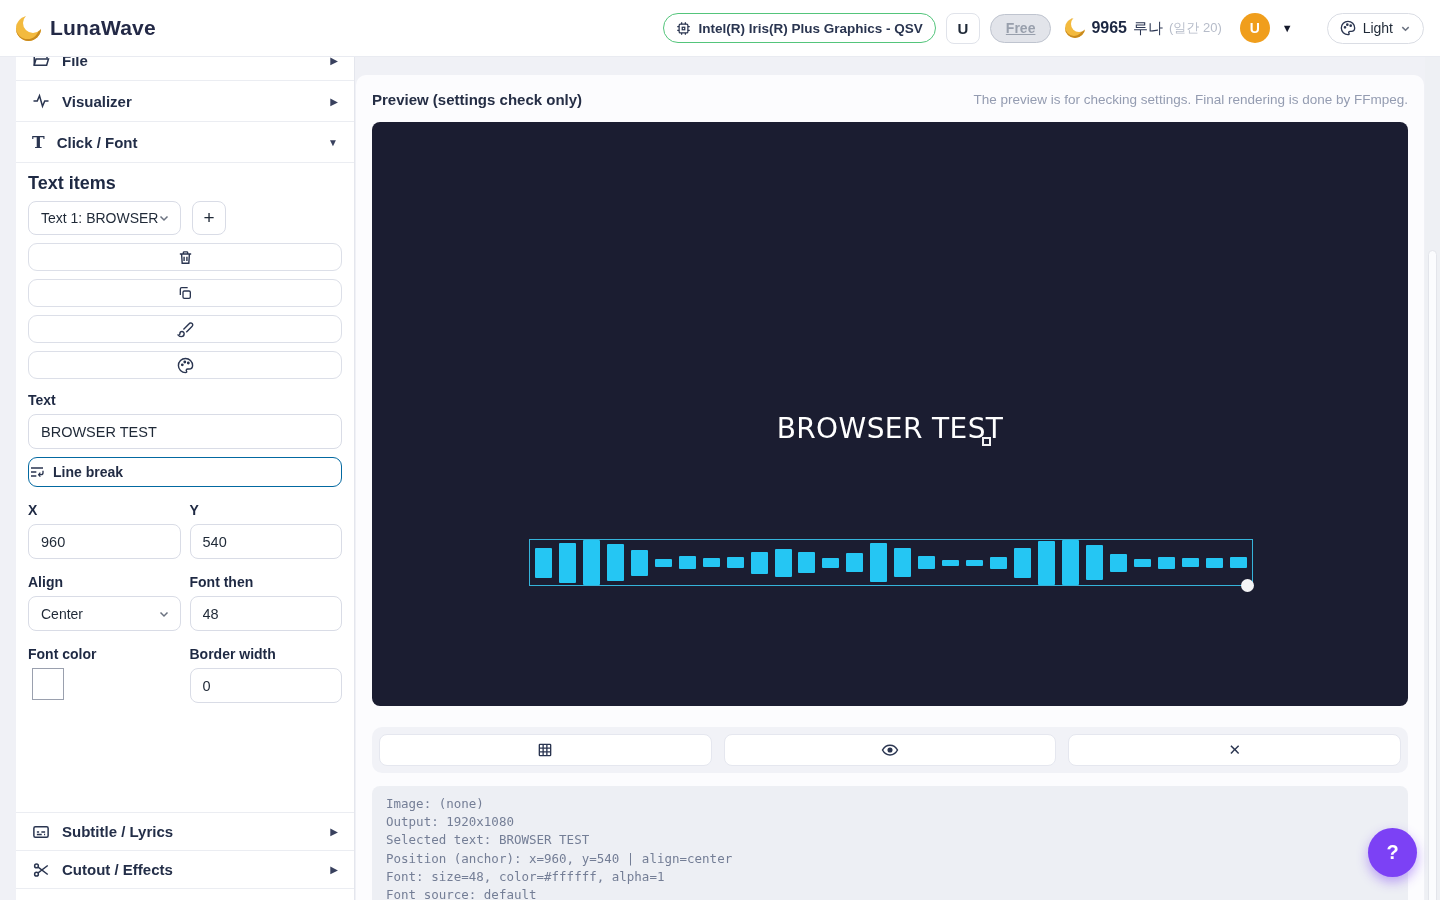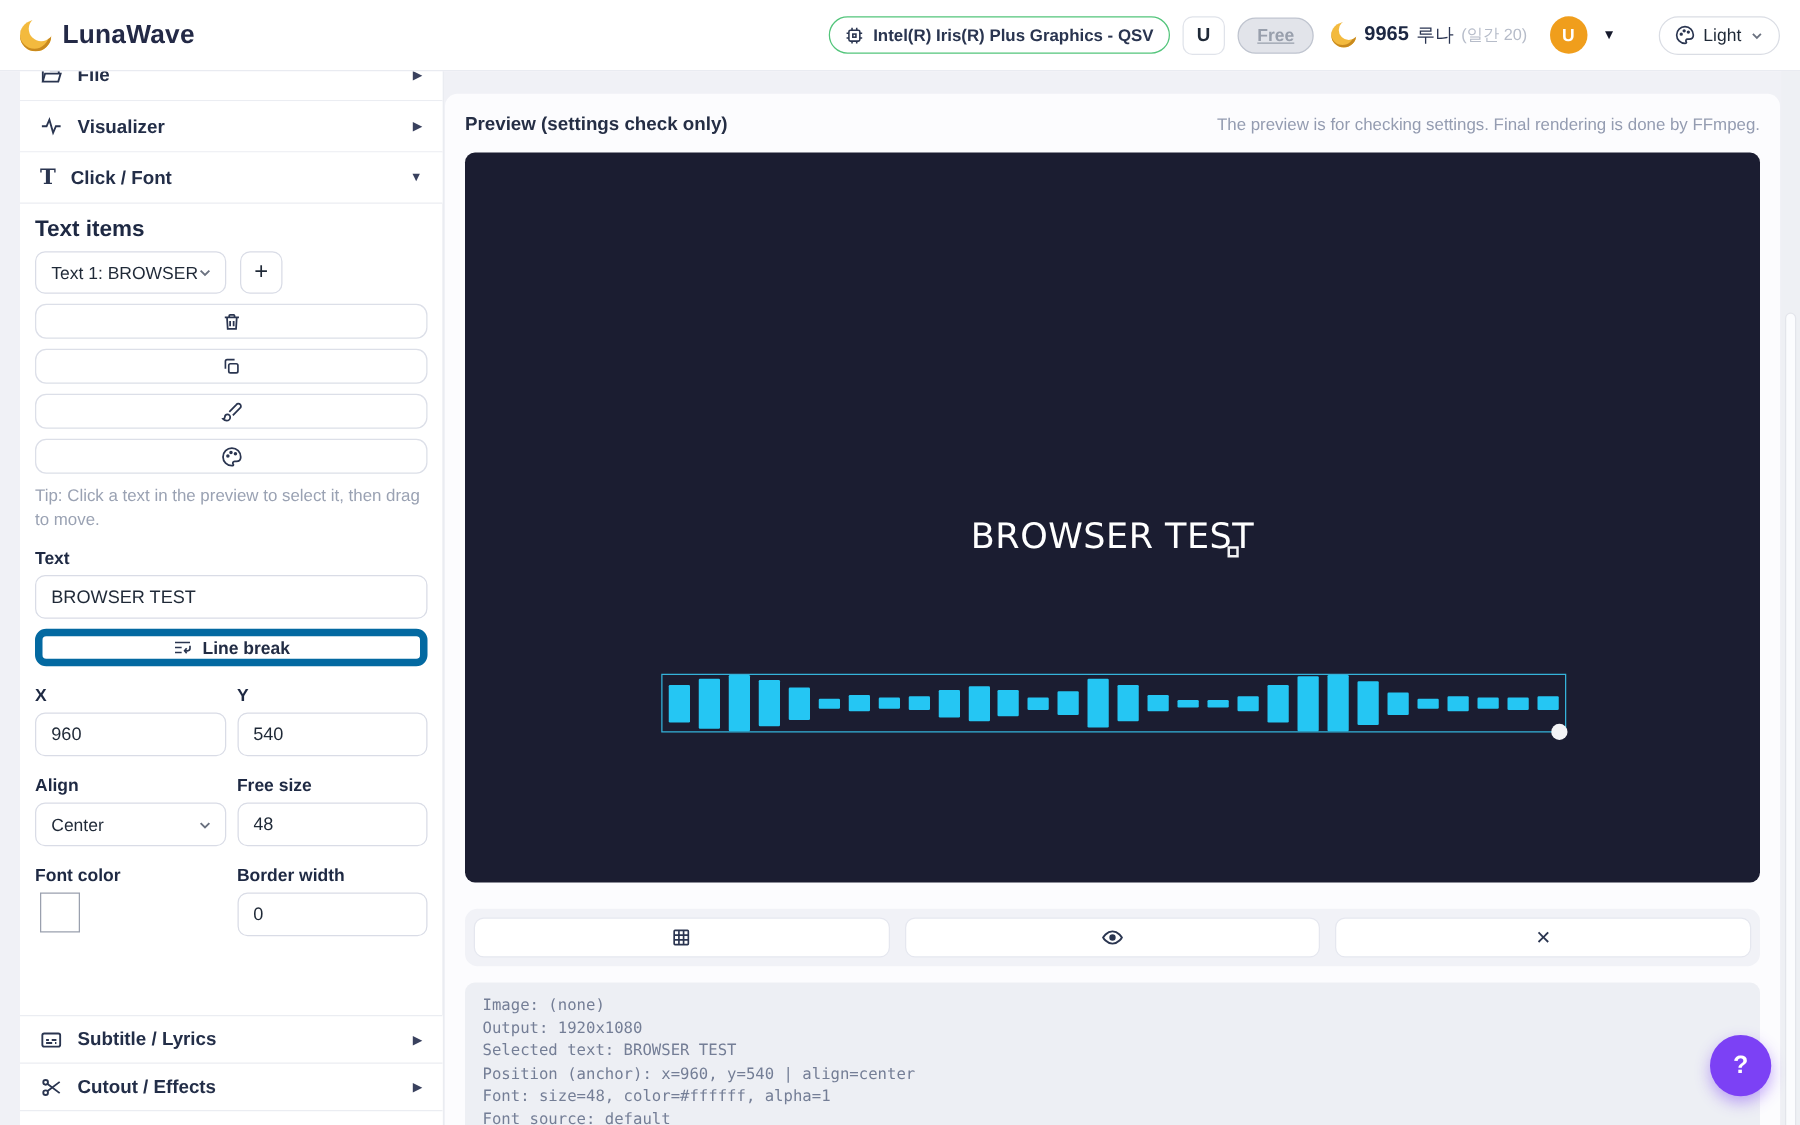--- a/index.html
+++ b/index.html
@@ -62,22 +62,22 @@
   .plus-btn { width:34px; height:34px; border:1px solid #d9dce6; border-radius:8px;
          background:#fff; font-size:19px; color:#1f2937; cursor:pointer; font-family:inherit; }
   .icon-btn-full { display:flex; align-items:center; justify-content:center; width:100%;
          height:28px; margin-top:8px; background:#fff; border:1px solid #dcdfe8;
          border-radius:9px; color:#2a3550; cursor:pointer; }
   .tip { margin-top:9px; font-size:13.5px; line-height:18.5px; color:#9aa2b3; }
   .fld-label { display:block; font-size:14px; font-weight:bold; color:#1e2943; margin-bottom:6px; }
   .text-input { width:100%; height:35px; border:1px solid #d9dce6; border-radius:8px;
          background:#fff; padding:0 12px; font-size:14.5px; color:#1f2937;
          font-family:inherit; }
-  .line-break-btn { display:flex; align-items:center; justify-content:center; gap:8px;
-         width:100%; height:30px; margin-top:8px; background:#fff; border:6px solid #0369a1;
+  .line-break-btn { display:flex; align-items:center; gap:8px;
+         width:100%; height:30px; margin-top:8px; background:#fff; border:1px solid #0369a1;
          border-radius:9px; font-size:14px; font-weight:bold; color:#222c44;
          cursor:pointer; font-family:inherit; }
   .two-col { display:grid; grid-template-columns:1fr 1fr; column-gap:9px; margin-top:15px; }
   .opacity-wrap { display:flex; align-items:center; height:35px; }
   .slider { position:relative; flex:1; height:4px; background:#e3e5ed; border-radius:2px;
          margin-right:15px; cursor:pointer; }
   .slider .thumb { position:absolute; right:-2px; top:50%; transform:translateY(-50%);
          width:17px; height:17px; border-radius:50%; background:#f6a51e; cursor:grab; }
   .opacity-input { width:50px; height:35px; border:1px solid #d9dce6; border-radius:8px;
          padding:0 0 0 13px; font-size:14.5px; color:#1f2937; font-family:inherit; }
@@ -249,21 +249,20 @@
         <span class="ico">
           <svg width="17" height="17" viewBox="0 0 24 24" fill="none" stroke="currentColor" stroke-width="2">
               <path d="M12 22a10 10 0 1 1 10-10c0 3-2 5-5 5h-2a2 2 0 0 0-1.5 3.3c.6.7.2 1.7-1.5 1.7z"></path>
               <circle cx="7.5" cy="11" r="1" fill="currentColor"></circle>
               <circle cx="11" cy="7" r="1" fill="currentColor"></circle>
               <circle cx="16" cy="8.5" r="1" fill="currentColor"></circle>
             </svg>
         </span>
       </button>
 
-      <div class="tip">Tip: Click a text in the preview to select it, then drag to move.</div>
 
       <div style="margin-top:13px;">
         <label class="fld-label">Text</label>
         <input class="text-input" value="BROWSER TEST" style="">
       </div>
 
       <button class="line-break-btn">
         <span class="ico">
           <svg width="16" height="16" viewBox="0 0 24 24" fill="none" stroke="currentColor" stroke-width="2">
               <path d="M3 6h18M3 12h8M3 18h8"></path>
@@ -291,21 +290,21 @@
           <div class="select-box" style="height:35px;align-items:center;">
             <span class="sel-text">Center</span>
             <span class="ico">
               <svg width="12" height="12" viewBox="0 0 12 12" fill="none" stroke="#6b7280" stroke-width="1.5">
                   <path d="M2.5 4.5L6 8l3.5-3.5"></path>
                 </svg>
             </span>
           </div>
         </div>
         <div>
-          <label class="fld-label">Free size</label>
+          <label class="fld-label">Font then</label>
           <input class="text-input" value="48" style="">
         </div>
       </div>
 
 
       <div class="two-col">
         <div>
           <label class="fld-label">Font color</label>
           <div class="swatch"></div>
         </div>

